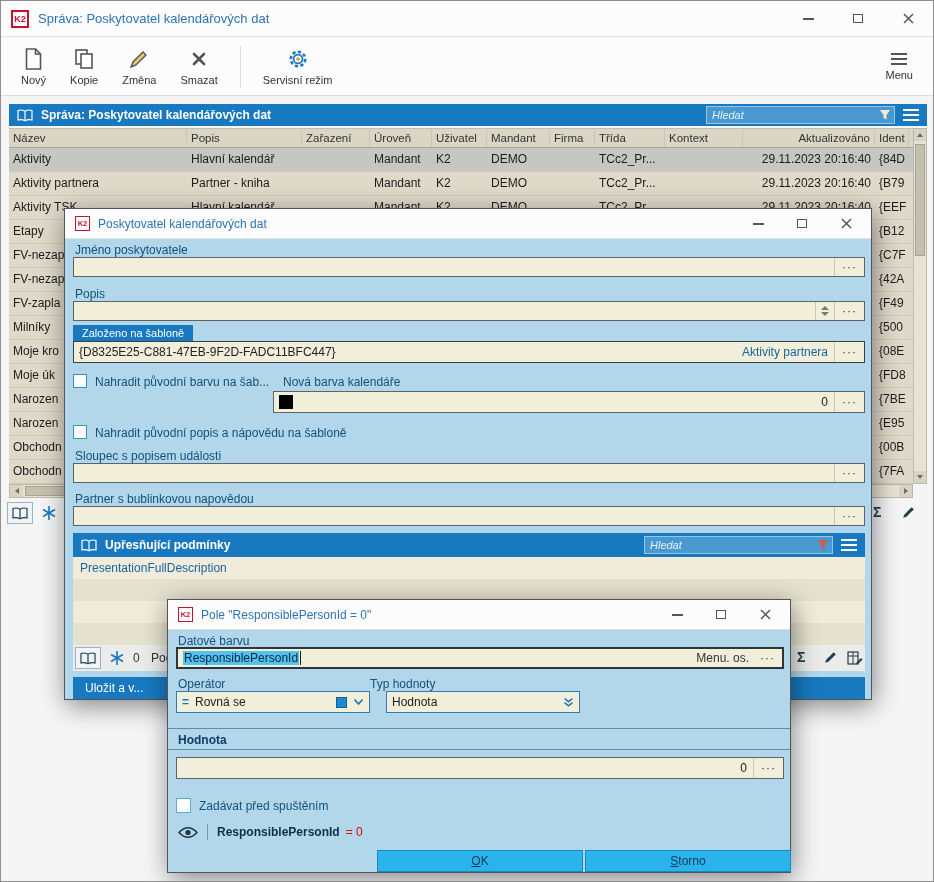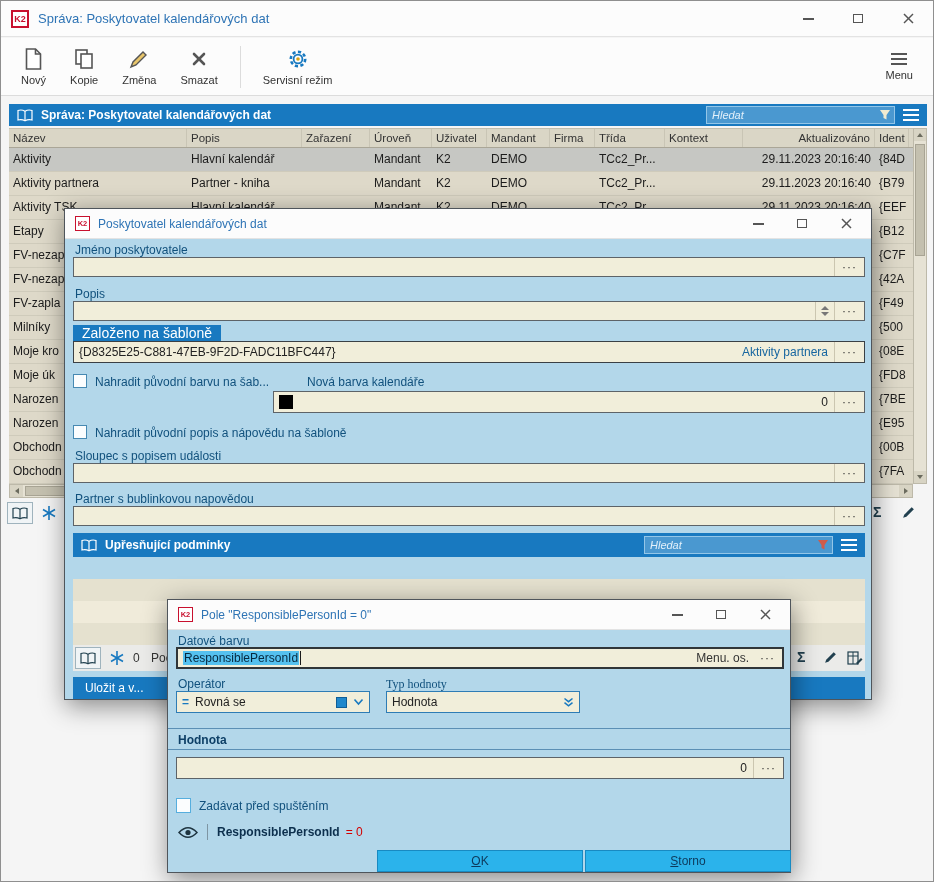--- a/index.html
+++ b/index.html
@@ -80,21 +80,21 @@
   .flabel{position:absolute;font-size:12px;color:#11517d;white-space:nowrap;}
   .finput{position:absolute;height:20px;background:#f1eeda;border:1px solid #5d6368;box-sizing:border-box;
     display:flex;align-items:center;padding-left:5px;font-size:12px;color:#222;overflow:hidden;}
   .sp{margin-left:auto;}
   .ellipsis{padding:0 7px;color:#333;font-size:12px;letter-spacing:1px;line-height:1;border-left:1px solid #cbc6b0;
     align-self:stretch;display:flex;align-items:center;cursor:pointer;}
   .spin{display:flex;flex-direction:column;gap:2px;align-self:stretch;justify-content:center;
     padding:0 5px;border-left:1px solid #cbc6b0;cursor:pointer;}
   .tri-up{width:0;height:0;border-left:4px solid transparent;border-right:4px solid transparent;border-bottom:4px solid #777;}
   .tri-down{width:0;height:0;border-left:4px solid transparent;border-right:4px solid transparent;border-top:4px solid #777;}
-  .template-tab{position:absolute;background:#1879c0;color:#fff;font-size:14px;line-height:16px;height:16px;padding:0 9px;cursor:pointer;}
+  .template-tab{position:absolute;background:#1879c0;color:#fff;font-size:11px;line-height:16px;height:16px;padding:0 9px;cursor:pointer;}
   .checkbox{position:absolute;width:14px;height:14px;background:#fbfdfe;border:1px solid #4789b2;box-sizing:border-box;cursor:pointer;}
   .swatch{width:14px;height:14px;background:#000;margin-right:6px;flex:0 0 auto;}
   .link-blue{color:#1766a0;}
   .cond-header{position:absolute;background:#1879c0;display:flex;align-items:center;gap:8px;padding:0 8px;
     color:#fff;box-sizing:border-box;}
   .cond-title{font-weight:bold;font-size:12px;white-space:nowrap;}
   .list-row{position:absolute;left:8px;width:792px;height:22px;line-height:22px;padding:0 7px;box-sizing:border-box;font-size:12px;}
   .bottom-bar2{position:absolute;left:8px;top:436px;width:792px;height:26px;background:#ebebe9;}
   .save-bar{position:absolute;left:8px;top:468px;width:792px;height:22px;background:#1879c0;color:#fff;
     font-size:12px;display:flex;align-items:center;padding:0 12px;box-sizing:border-box;cursor:pointer;white-space:nowrap;}
@@ -311,21 +311,21 @@
 
     <div class="template-tab" style="left:8px;top:116px;">Založeno na šabloně</div>
     <div class="finput" style="left:8px;top:132px;width:792px;height:22px;border-color:#3a4045;">
       <span>{D8325E25-C881-47EB-9F2D-FADC11BFC447}</span>
       <span class="sp link-blue" style="margin-right:6px;">Aktivity partnera</span>
       <span class="ellipsis">···</span>
     </div>
 
     <span class="checkbox" style="left:8px;top:165px;"></span>
     <span class="flabel" style="left:30px;top:166px;width:178px;overflow:hidden;white-space:nowrap;">Nahradit původní barvu na šab...</span>
-    <span class="flabel" style="left:218px;top:166px;margin-left:24px;">Nová barva kalendáře</span>
+    <span class="flabel" style="left:218px;top:166px;">Nová barva kalendáře</span>
     <div class="finput" style="left:208px;top:182px;width:592px;height:22px;">
       <span class="swatch"></span>
       <span class="sp" style="margin-right:6px;">0</span>
       <span class="ellipsis">···</span>
     </div>
 
     <span class="checkbox" style="left:8px;top:216px;"></span>
     <span class="flabel" style="left:30px;top:217px;">Nahradit původní popis a nápovědu na šabloně</span>
 
     <span class="flabel" style="left:10px;top:240px;">Sloupec s popisem události</span>
@@ -352,20 +352,23 @@
             <path d="M1 1 H11 L7.5 6 V10.5 L4.5 9 V6 Z" fill="#cf5b4a"></path>
           </svg>
       </div>
       <div class="burger">
           <i></i>
           <i></i>
           <i></i>
         </div>
     </div>
 
+    <div class="list-row" style="top:348px;background:#f0ebda;">
+      <span class="link-blue">PresentationFullDescription</span>
+    </div>
     <div class="list-row" style="top:370px;background:#e5e1cf;"></div>
     <div class="list-row" style="top:392px;background:#f0ebda;"></div>
     <div class="list-row" style="top:414px;background:#e5e1cf;"></div>
 
     <div class="bottom-bar2">
       <div class="icon-box" style="left:2px;top:2px;width:26px;height:22px;">
         <svg width="16" height="13" viewBox="0 0 16 13" fill="none" stroke="#21404f" stroke-width="1.2">
             <path d="M1 1.5 Q4.5 0.2 8 2.2 Q11.5 0.2 15 1.5 V11 Q11.5 9.8 8 11.8 Q4.5 9.8 1 11 Z"></path>
             <line x1="8" y1="2.2" x2="8" y2="11.8"></line>
           </svg>
@@ -426,21 +429,21 @@
 
     <span class="flabel" style="left:10px;top:34px;">Datové barvu</span>
     <div class="finput fi-focus" style="left:8px;top:47px;width:608px;">
       <span class="sel-text">ResponsiblePersonId</span>
       <span class="caret"></span>
       <span class="sp suffix">Menu. os.</span>
       <span class="ellipsis" style="border-left:none;">···</span>
     </div>
 
     <span class="flabel" style="left:10px;top:77px;">Operátor</span>
-    <span class="flabel" style="left:218px;top:77px;font-family:Liberation Serif, serif;">Typ hodnoty</span>
+    <span class="flabel" style="left:202px;top:77px;">Typ hodnoty</span>
 
     <div class="combo" style="left:8px;top:91px;width:194px;">
       <span class="op-eq">=</span>
       <span>Rovná se</span>
       <span class="blue-sq"></span>
       <svg width="11" height="8" viewBox="0 0 11 8" fill="none" stroke="#1879c0" stroke-width="1.6" style="margin-left:6px;">
           <path d="M1.5 1.5 L5.5 6 L9.5 1.5"></path>
         </svg>
     </div>
     <div class="combo" style="left:218px;top:91px;width:194px;">

